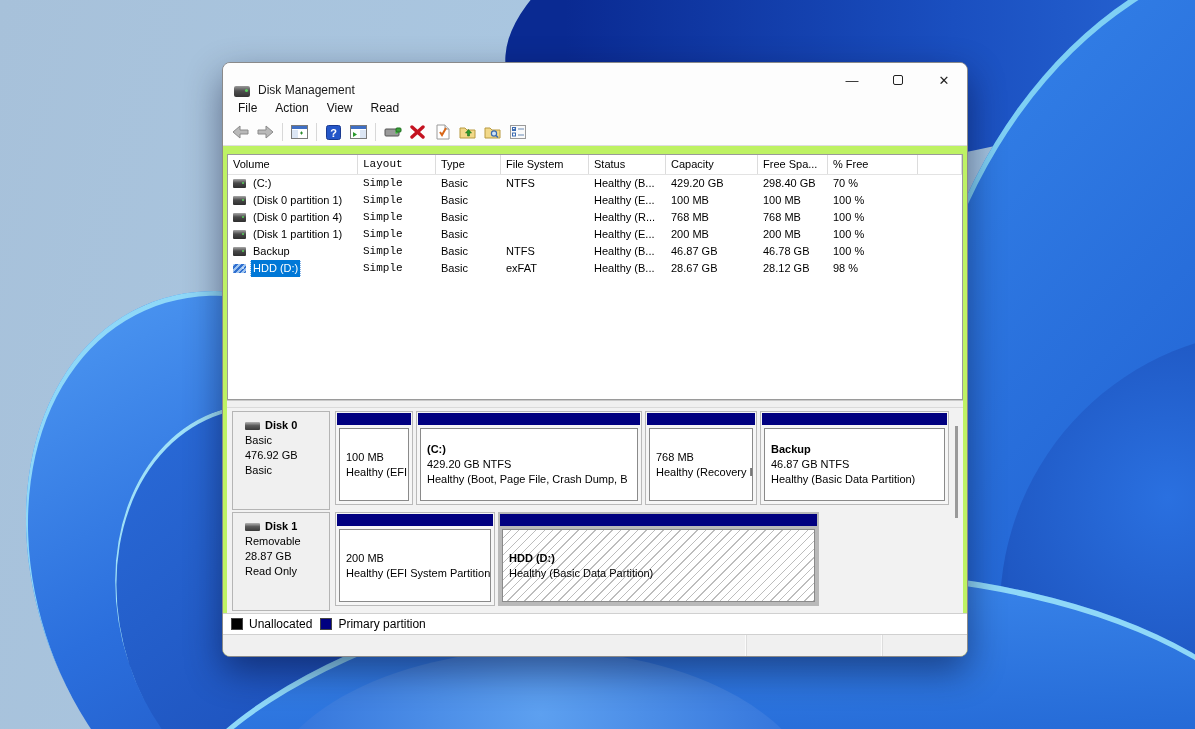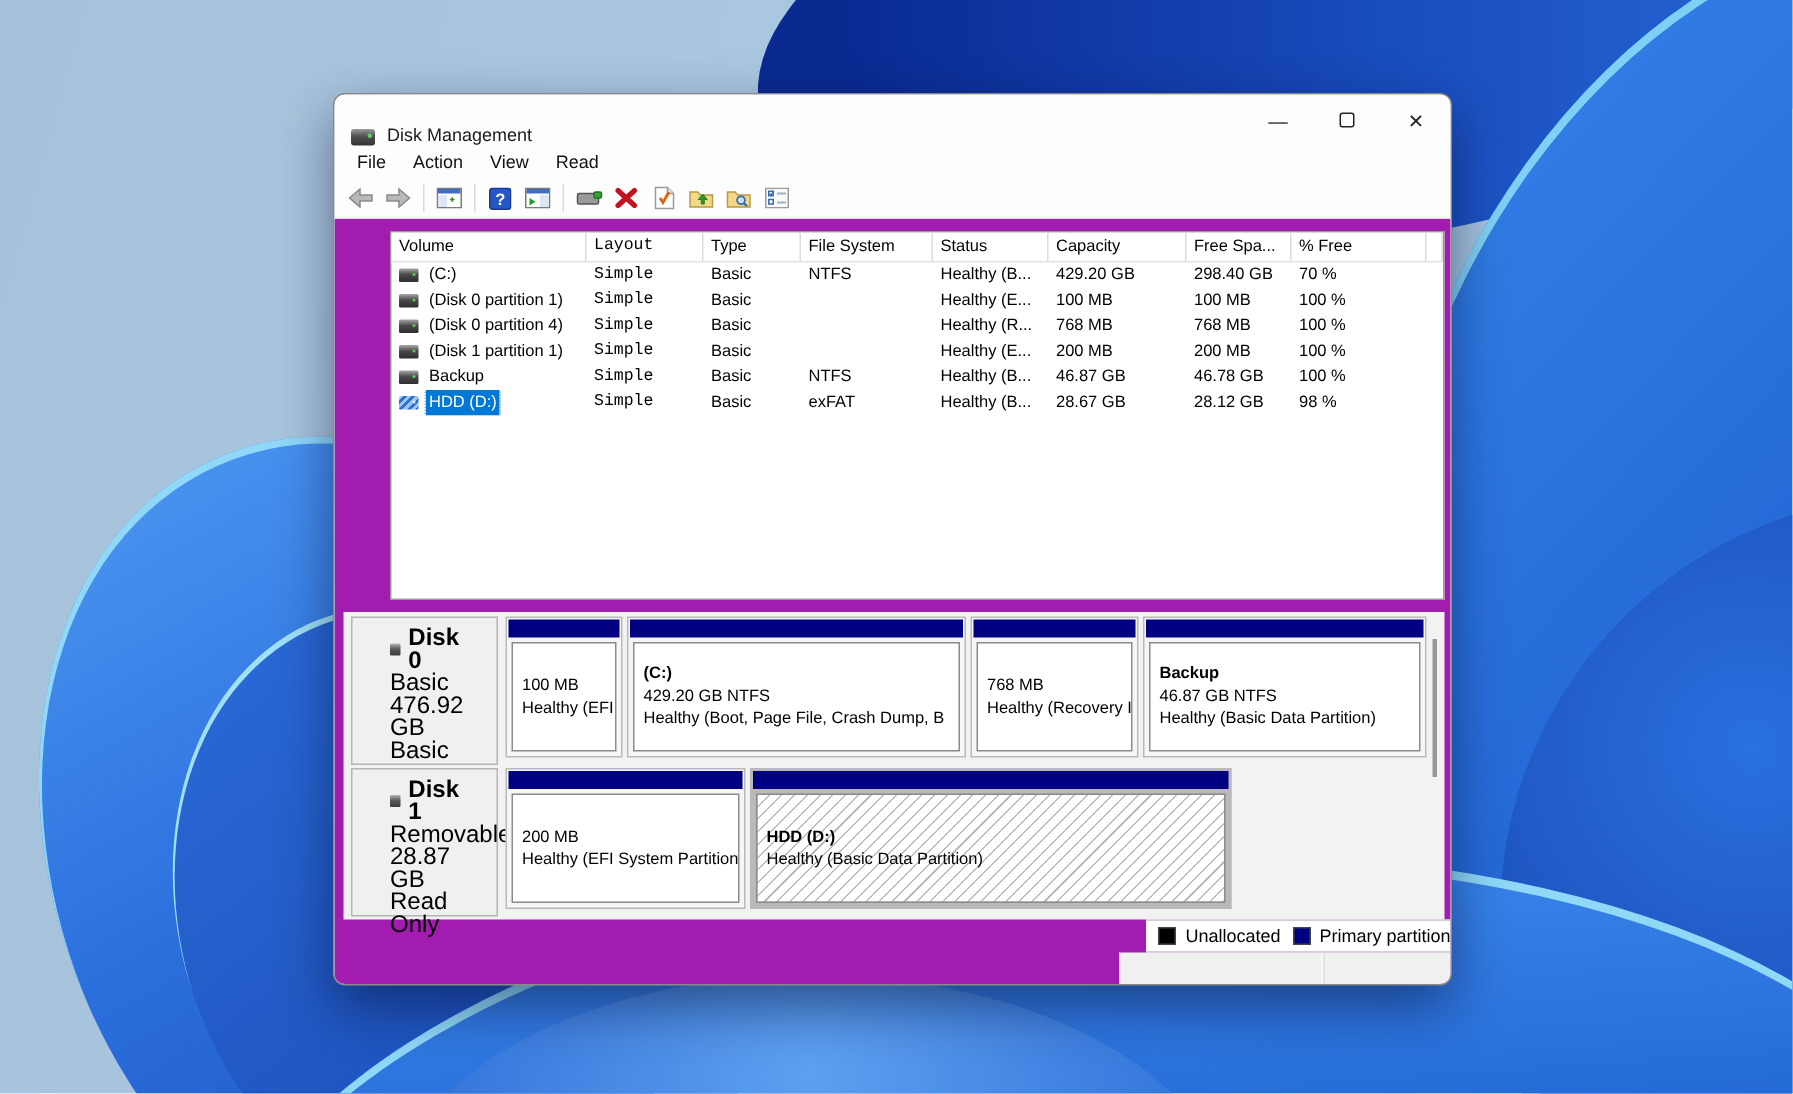--- a/index.html
+++ b/index.html
@@ -47,21 +47,21 @@
 
   .menubar { height:22px; background:#fdfdfd; display:flex; align-items:center; padding-left:6px; flex:0 0 auto; }
   .menu-item { padding:0 9px; font-size:12px; line-height:22px; color:#111; }
 
   .toolbar { height:27px; background:#fdfdfd; border-bottom:1px solid #dfdfdf;
     display:flex; align-items:center; padding-left:6px; gap:2px; flex:0 0 auto; }
   .tbtn { width:23px; height:22px; display:flex; align-items:center; justify-content:center; }
   .tsep { width:1px; height:18px; background:#d8d8d8; margin:0 3px; }
 
   
-  .content { flex:1; background:#a21caf; padding:8px 4px 0 4px; display:flex; flex-direction:column;align-items:flex-end; }
+  .content { flex:1; background:#bef264; padding:8px 4px 0 4px; display:flex; flex-direction:column; }
 
   .listpane { height:246px; background:#fff; border:1px solid #9a9a9a; overflow:hidden; flex:0 0 auto; }
   .lheader { display:flex; height:20px; border-bottom:1px solid #e3e3e3; background:#fff; }
   .hcell { font-size:11px; line-height:19px; padding:0 5px; border-right:1px solid #dcdcdc;
     white-space:nowrap; overflow:hidden; color:#000; }
   .vrow { display:flex; height:17px; line-height:17px; }
   .vc { padding:0 5px; white-space:nowrap; overflow:hidden; font-size:11px; }
   .c0{width:130px;} .c1{width:78px;font-family:Liberation Mono, monospace;} .c2{width:65px;} .c3{width:88px;}
   .c4{width:77px;} .c5{width:92px;} .c6{width:70px;} .c7{width:90px;} .cf{flex:1;}
   .c0 { display:flex; align-items:center; gap:5px; }
@@ -72,21 +72,21 @@
   .drive-ico.hatched { background:repeating-linear-gradient(135deg,#9fc4ee 0 2px,#2f6fd0 2px 4px); }
   .drive-ico.hatched::after { background:#cfe6ff; }
   .vol-label { padding:0 2px; }
   .vol-label.sel { background:#0078d7; color:#fff; outline:1px dotted #8ab6e8; }
 
   .splitter { height:8px; flex:0 0 auto; background:#f0f0f0; border-top:1px solid #c9c9c9; border-bottom:1px solid #dadada; }
 
   .graphpane { height:205px; flex:0 0 auto; background:#f2f2f2; position:relative; padding:3px 12px 0 5px; }
   .diskrow { display:flex; height:99px; margin-bottom:2px; }
   .dlabel { width:98px; flex:0 0 auto; background:#f0f0f0; border:1px solid #b5b5b5;
-    padding:6px 25px; line-height:15px; font-size:16px; }
+    padding:6px 12px; line-height:15px; font-size:11px; }
   .dname { display:flex; align-items:center; gap:5px; font-weight:bold; }
   .disk-ico { width:15px; height:8px; border-radius:1px;
     background:linear-gradient(#b5b5b5,#5a5a5a 45%,#3a3a3a); }
   .parts { display:flex; margin-left:5px; gap:3px; }
   .pcell { border:1px solid #b9b9b9; background:#f6f6f6; display:flex; flex-direction:column; height:94px; }
   .pcell.sel { background:#b9b9b9; }
   .pstrip { height:12px; flex:0 0 auto; margin:1px; }
   .pbody { flex:1; margin:2px 3px 3px 3px; border:1px solid #8a8a8a; background:#fff;
     padding:2px 6px; display:flex; flex-direction:column; justify-content:center;
     overflow:hidden; line-height:15px; font-size:11px; white-space:nowrap; }

